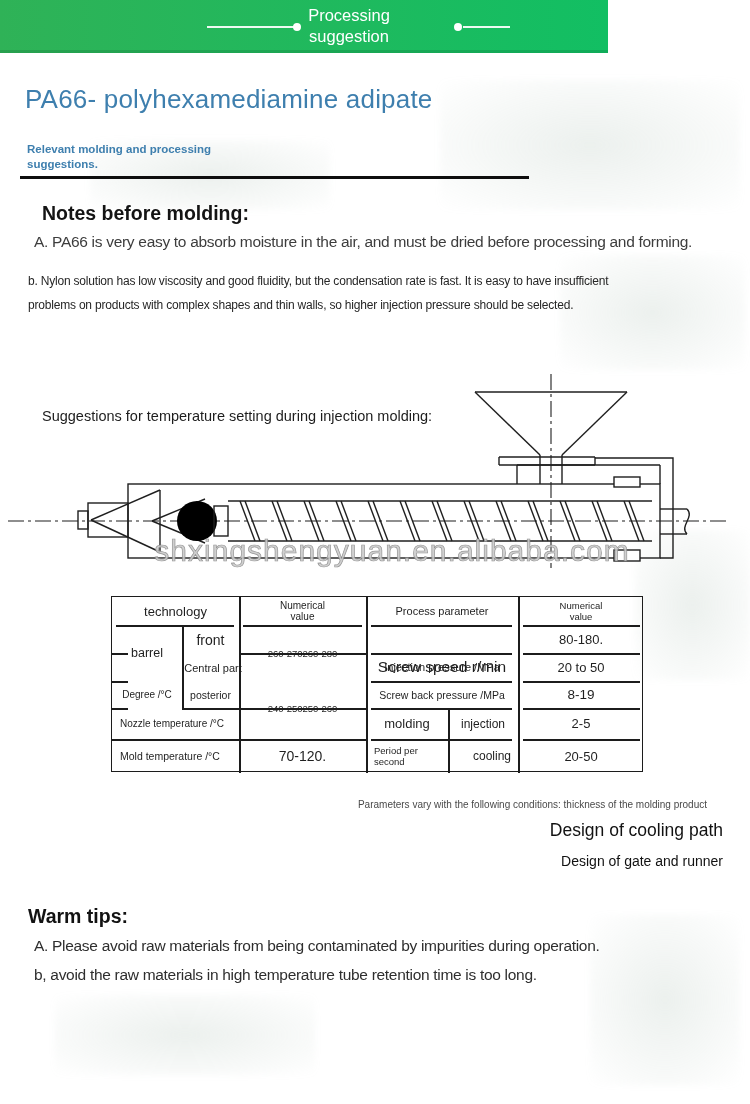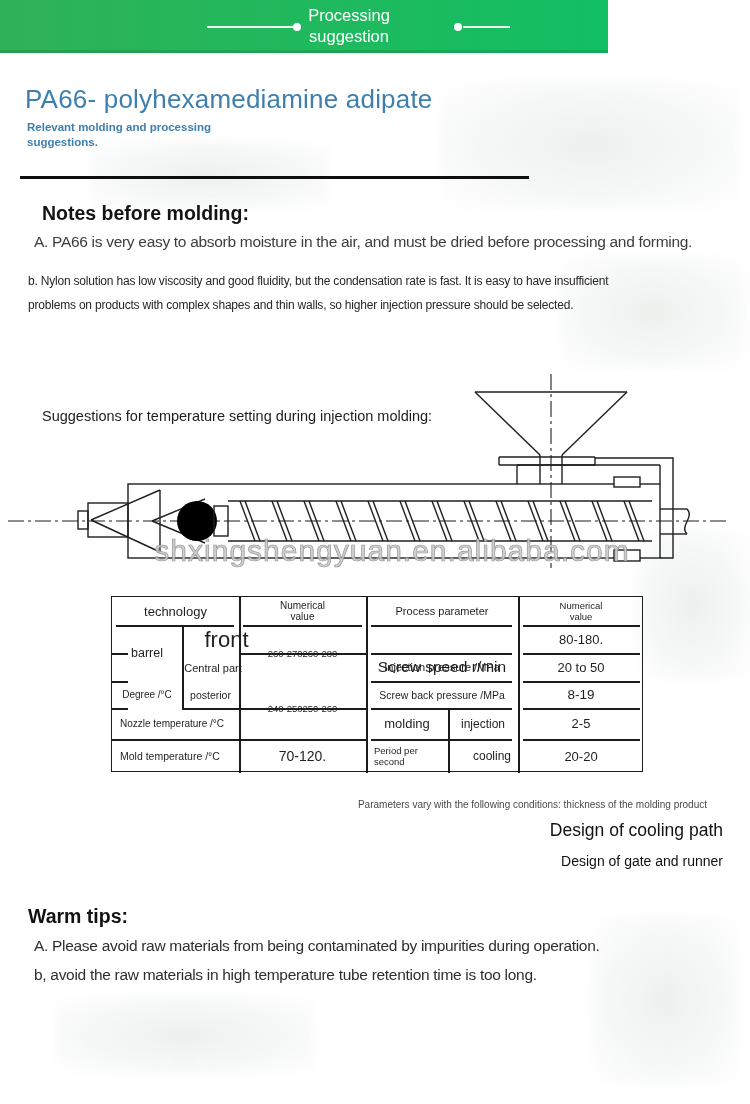--- a/index.html
+++ b/index.html
@@ -73,21 +73,21 @@
   <div class="banner" style="background: linear-gradient(90deg, rgb(47, 178, 87), rgb(18, 191, 99));">
     <div class="b-line left"></div>
     <div class="b-dot left"></div>
     <div class="banner-title">Processing
 suggestion</div>
     <div class="b-dot right"></div>
     <div class="b-line right"></div>
   </div>
 
   <div class="page-title" style="color: rgb(62, 127, 174);">PA66- polyhexamediamine adipate</div>
-  <div class="subtitle" style="color: rgb(62, 127, 174);">Relevant molding and processing
+  <div class="subtitle" style="color: rgb(62, 127, 174); margin-top: 22px;">Relevant molding and processing
 suggestions.</div>
   <div class="divider"></div>
 
   <div class="notes-heading">Notes before molding:</div>
   <div class="note-a">A. PA66 is very easy to absorb moisture in the air, and must be dried before processing and forming.</div>
   <div class="note-b">b. Nylon solution has low viscosity and good fluidity, but the condensation rate is fast. It is easy to have insufficient
 problems on products with complex shapes and thin walls, so higher injection pressure should be selected.</div>
 
   <div class="diagram-caption">Suggestions for temperature setting during injection molding:</div>
   <svg class="diagram" viewBox="0 0 750 230" width="750" height="230">
@@ -195,21 +195,21 @@
     <div class="hl" style="top:111px;left:259px;width:141px;"></div>
     <div class="hl" style="top:111px;left:411px;width:117px;"></div>
     <div class="hl" style="top:142px;left:0;width:254px;"></div>
     <div class="hl" style="top:142px;left:259px;width:141px;"></div>
     <div class="hl" style="top:142px;left:411px;width:117px;"></div>
 
     <div class="cell" style="left:0;top:0;width:127px;height:28px;font-size:13px;font-weight:500;">technology</div>
     <div class="cell wrap" style="left:127px;top:0;width:127px;height:28px;font-size:10px;line-height:11px;">Numerical
 value</div>
     <div class="cell" style="left:0;top:28px;width:70px;height:56px;font-size:12.5px;">barrel</div>
-    <div class="cell" style="left:70px;top:28px;width:57px;height:30px;font-size:22px;margin-left:16px;">front</div>
+    <div class="cell" style="left:70px;top:28px;width:57px;height:30px;font-size:14px;">front</div>
     <div class="cell" style="left:70px;top:58px;width:62px;height:26px;font-size:11px;">Central part</div>
     <div class="cell" style="left:0;top:84px;width:70px;height:27px;font-size:10px;">Degree /°C</div>
     <div class="cell" style="left:70px;top:84px;width:57px;height:27px;font-size:10.5px;">posterior</div>
     <div class="cell" style="left:127px;top:49px;width:127px;height:14px;font-size:9.5px;">260-270260-280</div>
     <div class="cell" style="left:127px;top:104px;width:127px;height:14px;font-size:9.5px;">240-250250-260</div>
     <div class="cell leftal" style="left:0;top:111px;width:127px;height:31px;font-size:10px;">Nozzle temperature /°C</div>
     <div class="cell leftal" style="left:0;top:142px;width:127px;height:34px;font-size:10.5px;">Mold temperature /°C</div>
     <div class="cell" style="left:127px;top:142px;width:127px;height:34px;font-size:14px;">70-120.</div>
 
     <div class="cell" style="left:254px;top:0;width:152px;height:28px;font-size:11px;">Process parameter</div>
@@ -220,21 +220,21 @@
     <div class="cell" style="left:254px;top:56px;width:152px;height:28px;font-size:15.5px;">Screw speed r/min</div>
     <div class="cell" style="left:406px;top:56px;width:126px;height:28px;font-size:13px;">20 to 50</div>
     <div class="cell" style="left:254px;top:84px;width:152px;height:27px;font-size:10.5px;">Screw back pressure /MPa</div>
     <div class="cell" style="left:406px;top:84px;width:126px;height:27px;font-size:13.5px;">8-19</div>
     <div class="cell" style="left:254px;top:111px;width:82px;height:31px;font-size:13px;">molding</div>
     <div class="cell" style="left:336px;top:111px;width:70px;height:31px;font-size:12px;">injection</div>
     <div class="cell" style="left:406px;top:111px;width:126px;height:31px;font-size:13px;">2-5</div>
     <div class="cell wrap leftal" style="left:254px;top:142px;width:82px;height:34px;font-size:9.5px;line-height:11px;">Period per
 second</div>
     <div class="cell" style="left:336px;top:142px;width:88px;height:34px;font-size:12px;">cooling</div>
-    <div class="cell" style="left:406px;top:142px;width:126px;height:34px;font-size:13px;">20-20</div>
+    <div class="cell" style="left:406px;top:142px;width:126px;height:34px;font-size:13px;">20-50</div>
   </div>
 
   <div class="params-note">Parameters vary with the following conditions: thickness of the molding product</div>
   <div class="design-1">Design of cooling path</div>
   <div class="design-2">Design of gate and runner</div>
 
   <div class="warm-heading">Warm tips:</div>
   <div class="tip-a">A. Please avoid raw materials from being contaminated by impurities during operation.</div>
   <div class="tip-b">b, avoid the raw materials in high temperature tube retention time is too long.</div>
 

